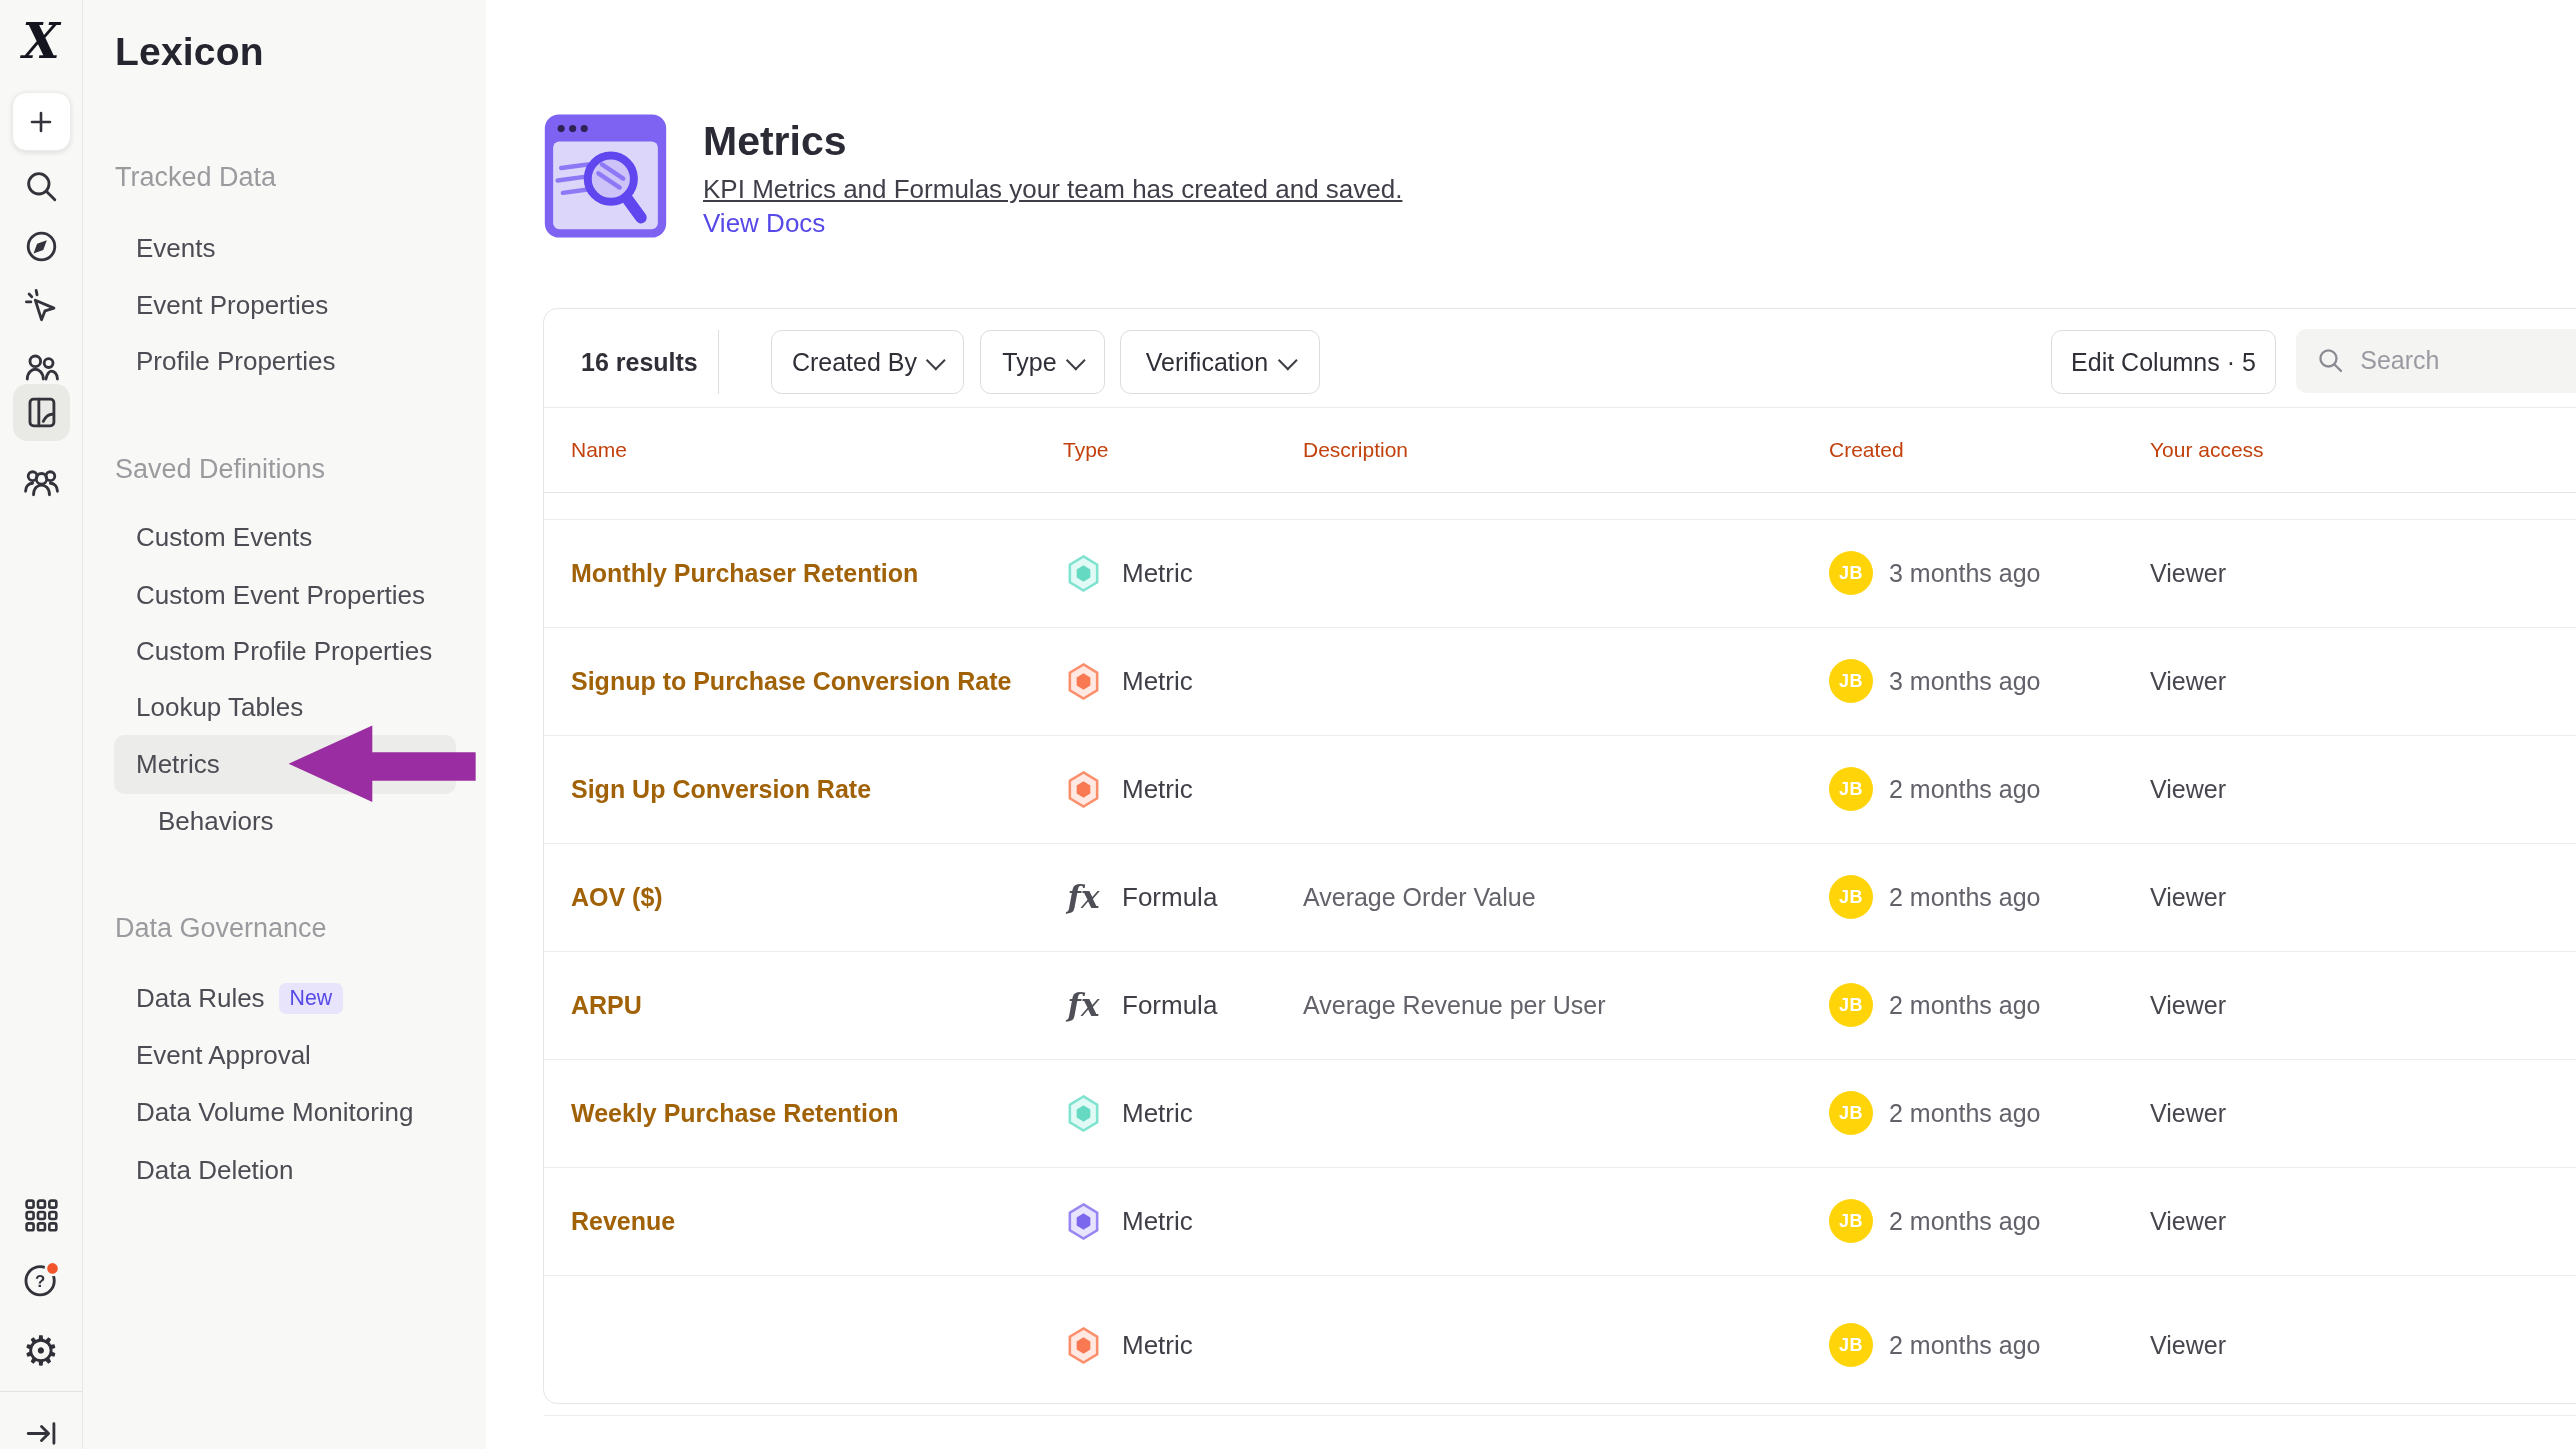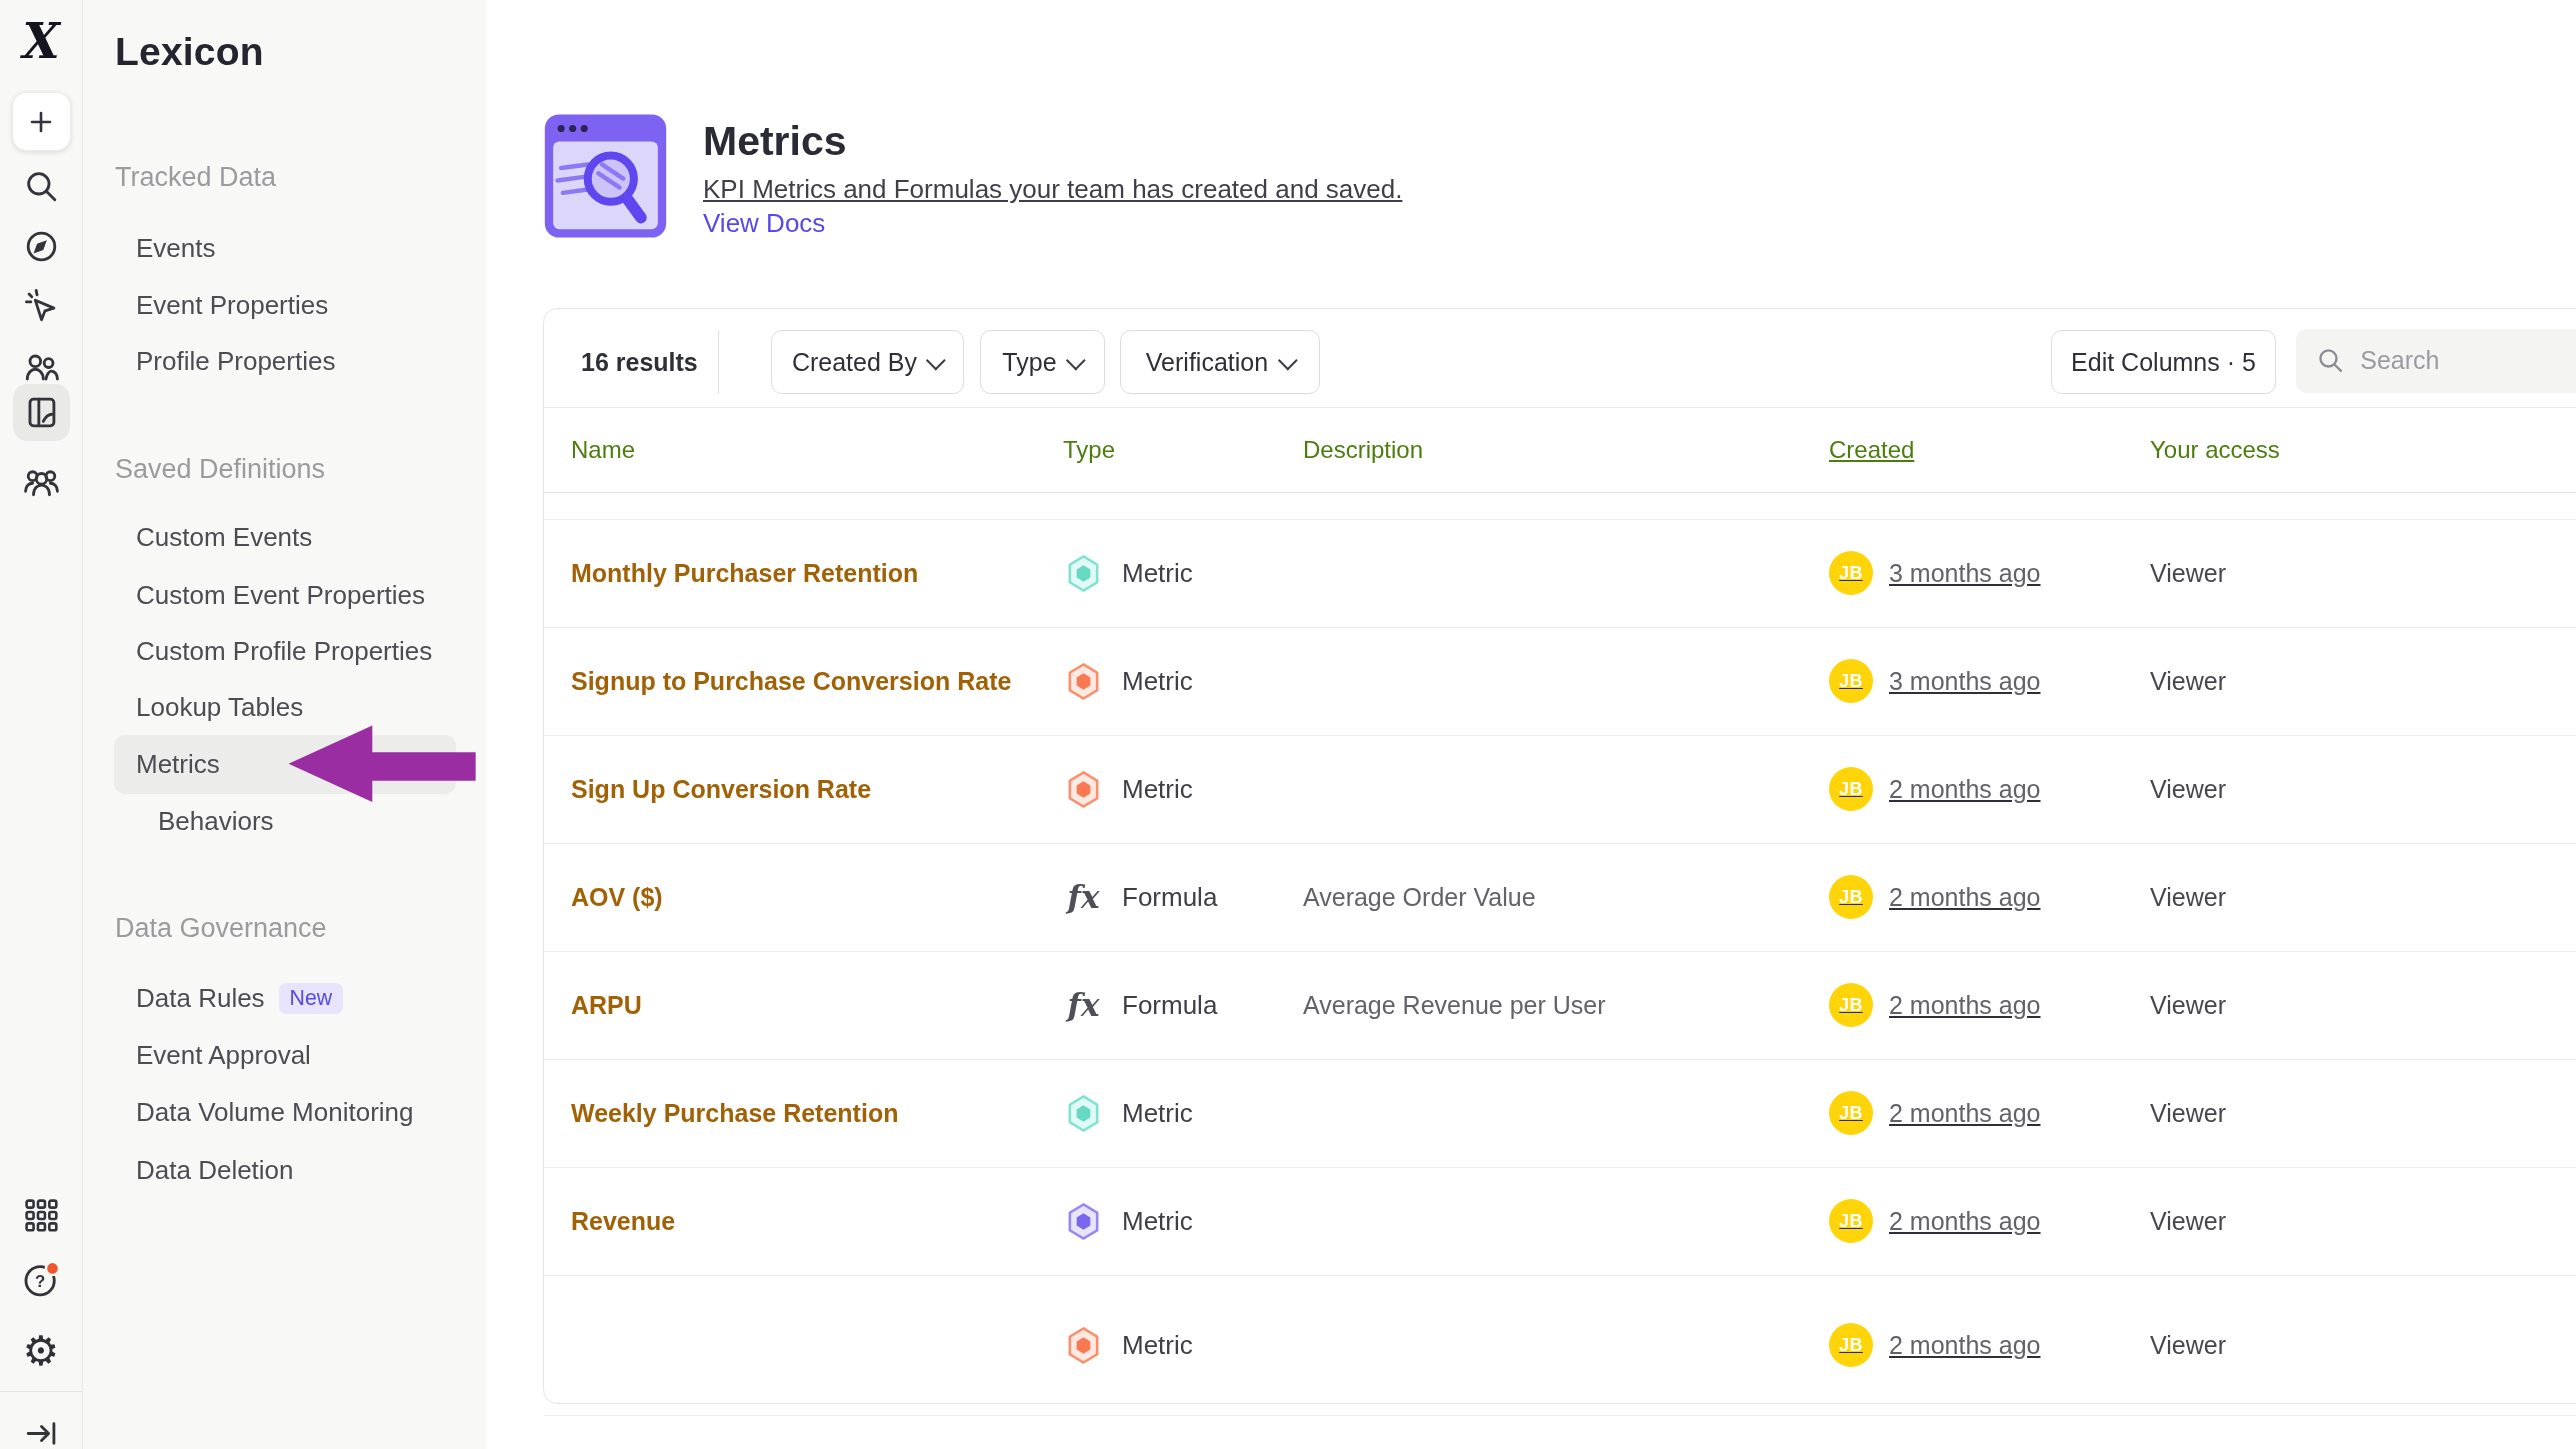--- a/index.html
+++ b/index.html
@@ -52,25 +52,25 @@
         transform:rotate(45deg) translate(-1.8px,-1.8px);}
   .edit-btn{border:0.9px solid #dcdcda;border-radius:10.7px;background:#fff;justify-content:center;
             font-size:25px;font-weight:500;color:#2f2f37;cursor:pointer;}
   .search-wrap{position:absolute;left:1752px;top:19.6px;width:282px;height:64px;background:#f4f4f3;
                border-radius:10.7px 0 0 10.7px;display:flex;align-items:center;padding-left:19.6px;gap:14.2px;box-sizing:border-box;}
   .search-wrap input{border:none;outline:none;background:transparent;font-size:25px;color:#3c3c44;width:178px;
                      font-family:"Liberation Sans", sans-serif;}
   .search-wrap input::placeholder{color:#9a9aa2;}
 
   .thead{position:absolute;left:0;top:98px;width:100%;height:85px;border-bottom:0.9px solid #e3e3e1;}
-  .th{position:absolute;top:0;height:85px;display:flex;align-items:center;font-size:24px;color:#4d7c0f;}
+  .th{position:absolute;top:0;height:85px;display:flex;align-items:center;font-size:21px;color:#c2410c;}
   .col-name{left:27px;width:480px;}
   .col-type{left:519px;width:231px;}
   .col-desc{left:759px;width:507px;}
-  .col-created{left:1285px;width:311px;text-decoration:underline;}
+  .col-created{left:1285px;width:311px;}
   .col-access{left:1606px;width:374px;}
 
   .tbody{position:absolute;left:0;top:182px;width:100%;}
   .sliver{height:27.6px;border-bottom:0.9px solid #ececea;}
   .trow{position:relative;height:107px;border-bottom:0.9px solid #ececea;}
   .trow.tall{height:139px;}
   .cell{position:absolute;top:0;bottom:0;display:flex;align-items:center;}
   .name-link{font-size:25px;font-weight:600;color:#a16207;line-height:1.45;cursor:pointer;text-decoration:none;}
   .type-label{font-size:26px;color:#3f3f47;}
   .type-icon{width:41px;height:41px;margin-right:18px;display:flex;align-items:center;justify-content:center;}

